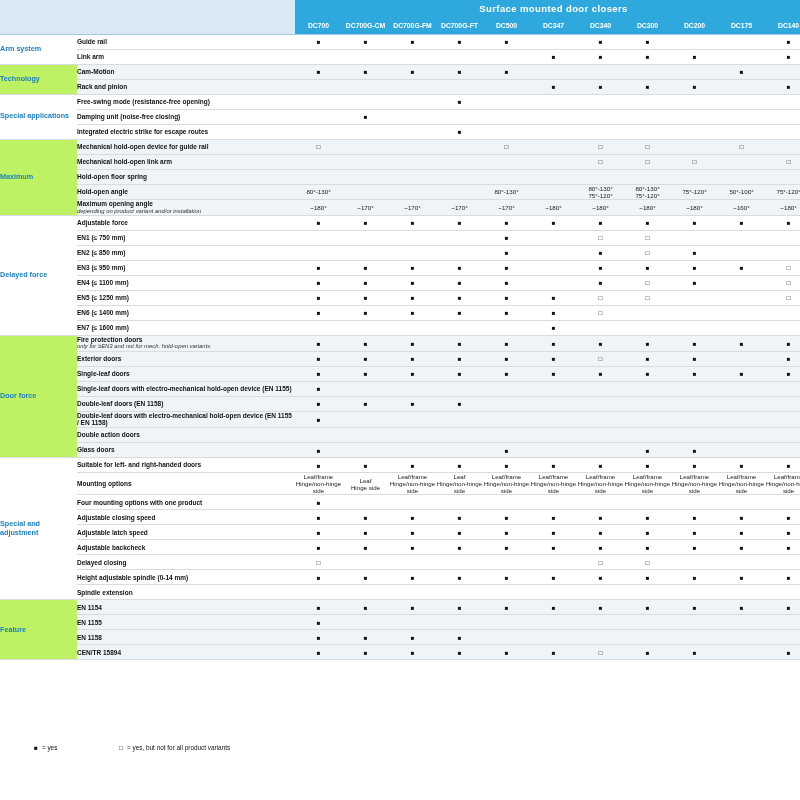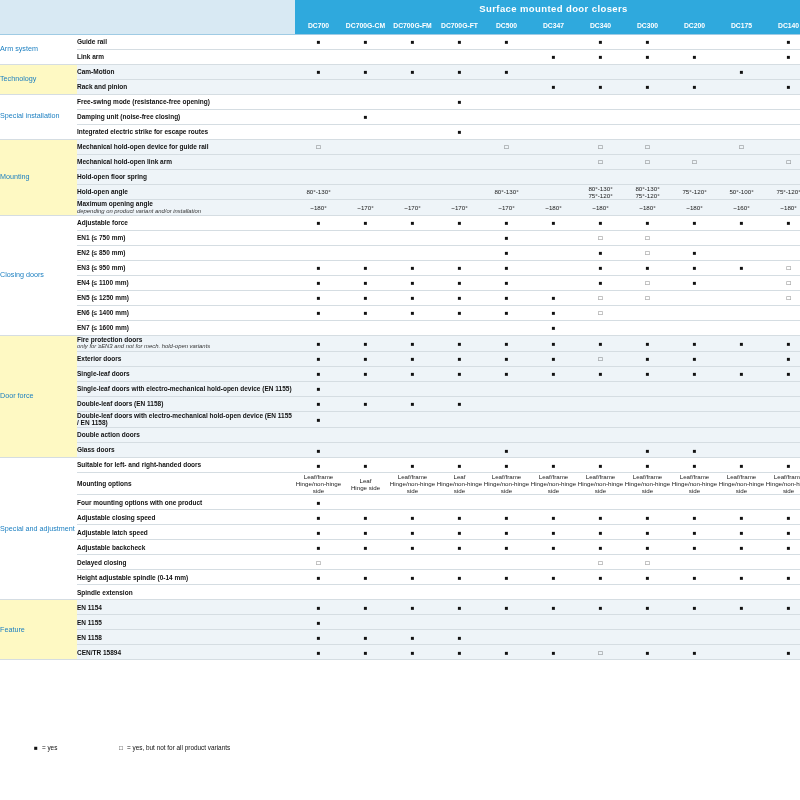--- a/index.html
+++ b/index.html
@@ -53,29 +53,29 @@
     font-size: 6.8px;
     text-align: center;
     height: 16px;
     border-left: 1px solid #ffffff;
   }
   .corner-left { background:#d8e9f3; }
 
   
   td.group {
     color: #1b7fc0;
-    font-weight: normal;
+    font-weight: bold;
     font-size: 7.2px;
     padding-left: 4px;
     vertical-align: top;
     padding-top: 3px;
     background: #ffffff;
     line-height: 1.18;
   }
-  td.group.shade { background: #fef9c3; }
+  td.group.shade { background: #bef264; }
 
   
   td.feat {
     padding-left: 5px;
     font-size: 6.5px;
     font-weight: bold;
     color: #111;
     background: #ffffff;
     line-height: 1.2;
   }
@@ -220,21 +220,21 @@
           <td class="val shade"></td>
           <td class="val shade"></td>
           <td class="val shade"><span class="mk-filled"></span></td>
           <td class="val shade"><span class="mk-filled"></span></td>
           <td class="val shade"><span class="mk-filled"></span></td>
           <td class="val shade"><span class="mk-filled"></span></td>
           <td class="val shade"></td>
           <td class="val shade"><span class="mk-filled"></span></td>
         </tr>
         <tr class="row grp-start">
-          <td class="group" rowspan="3">Special installation</td>
+          <td class="group" rowspan="3">Special applications</td>
           <td class="feat">Free-swing mode (resistance-free opening)</td>
           <td class="val"></td>
           <td class="val"></td>
           <td class="val"></td>
           <td class="val"><span class="mk-filled"></span></td>
           <td class="val"></td>
           <td class="val"></td>
           <td class="val"></td>
           <td class="val"></td>
           <td class="val"></td>
@@ -263,21 +263,21 @@
           <td class="val"><span class="mk-filled"></span></td>
           <td class="val"></td>
           <td class="val"></td>
           <td class="val"></td>
           <td class="val"></td>
           <td class="val"></td>
           <td class="val"></td>
           <td class="val"></td>
         </tr>
         <tr class="row grp-start">
-          <td class="group shade" rowspan="5">Mounting</td>
+          <td class="group shade" rowspan="5">Maximum</td>
           <td class="feat shade">Mechanical hold-open device for guide rail</td>
           <td class="val shade"><span class="mk-open"></span></td>
           <td class="val shade"></td>
           <td class="val shade"></td>
           <td class="val shade"></td>
           <td class="val shade"><span class="mk-open"></span></td>
           <td class="val shade"></td>
           <td class="val shade"><span class="mk-open"></span></td>
           <td class="val shade"><span class="mk-open"></span></td>
           <td class="val shade"></td>
@@ -340,21 +340,21 @@
           <td class="val shade">~170°</td>
           <td class="val shade">~170°</td>
           <td class="val shade">~180°</td>
           <td class="val shade">~180°</td>
           <td class="val shade">~180°</td>
           <td class="val shade">~180°</td>
           <td class="val shade">~160°</td>
           <td class="val shade">~180°</td>
         </tr>
         <tr class="row grp-start">
-          <td class="group" rowspan="8">Closing doors</td>
+          <td class="group" rowspan="8">Delayed force</td>
           <td class="feat">Adjustable force</td>
           <td class="val"><span class="mk-filled"></span></td>
           <td class="val"><span class="mk-filled"></span></td>
           <td class="val"><span class="mk-filled"></span></td>
           <td class="val"><span class="mk-filled"></span></td>
           <td class="val"><span class="mk-filled"></span></td>
           <td class="val"><span class="mk-filled"></span></td>
           <td class="val"><span class="mk-filled"></span></td>
           <td class="val"><span class="mk-filled"></span></td>
           <td class="val"><span class="mk-filled"></span></td>

